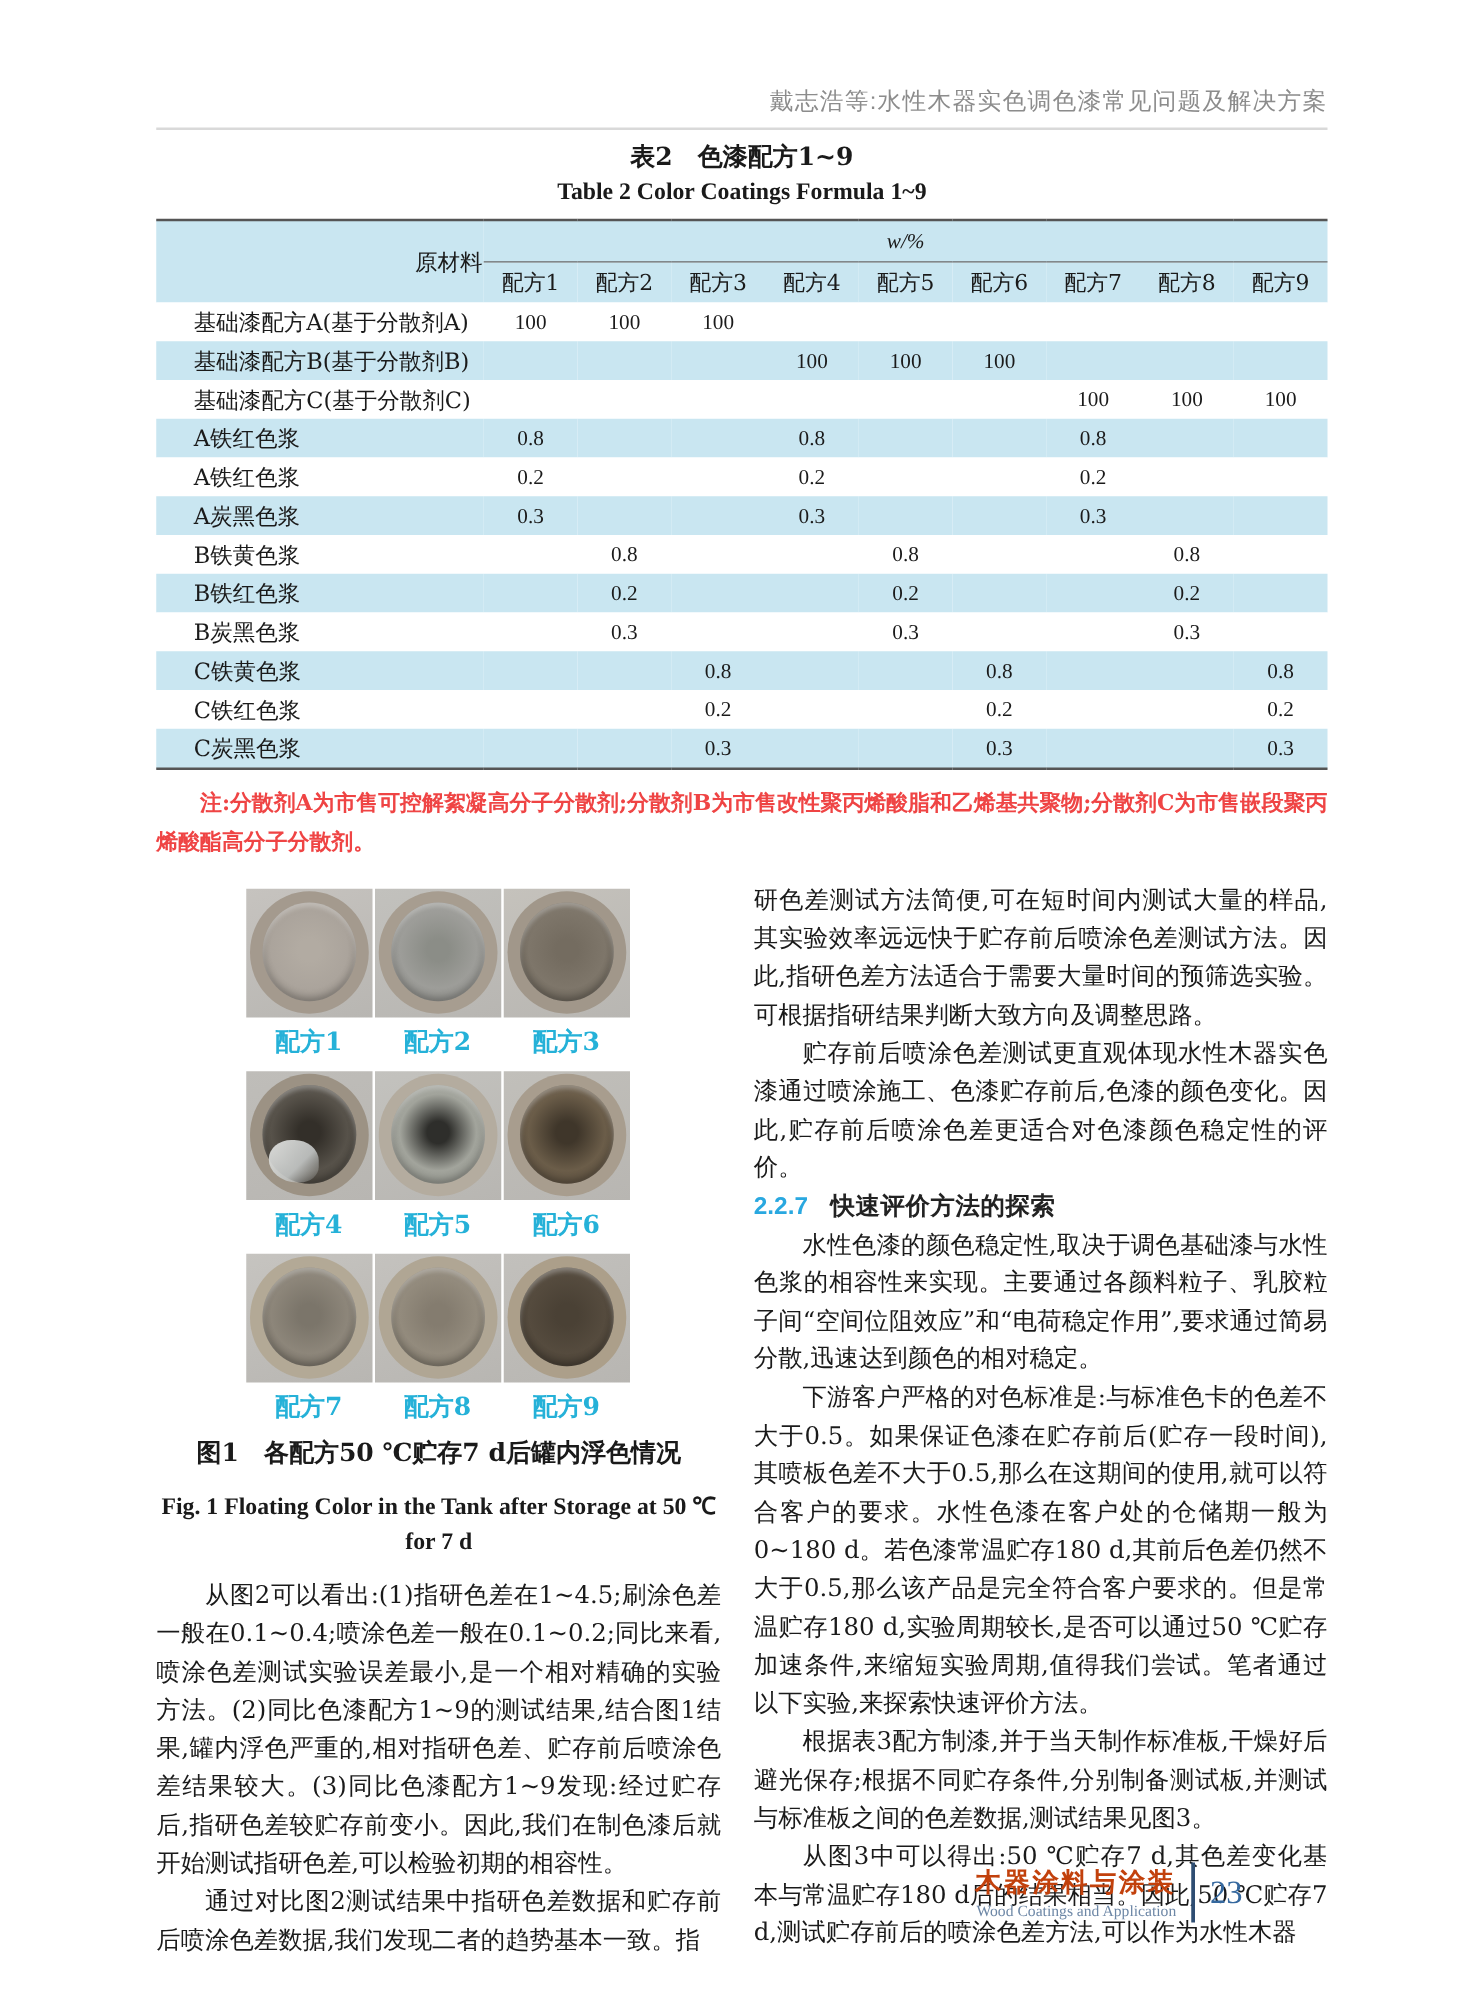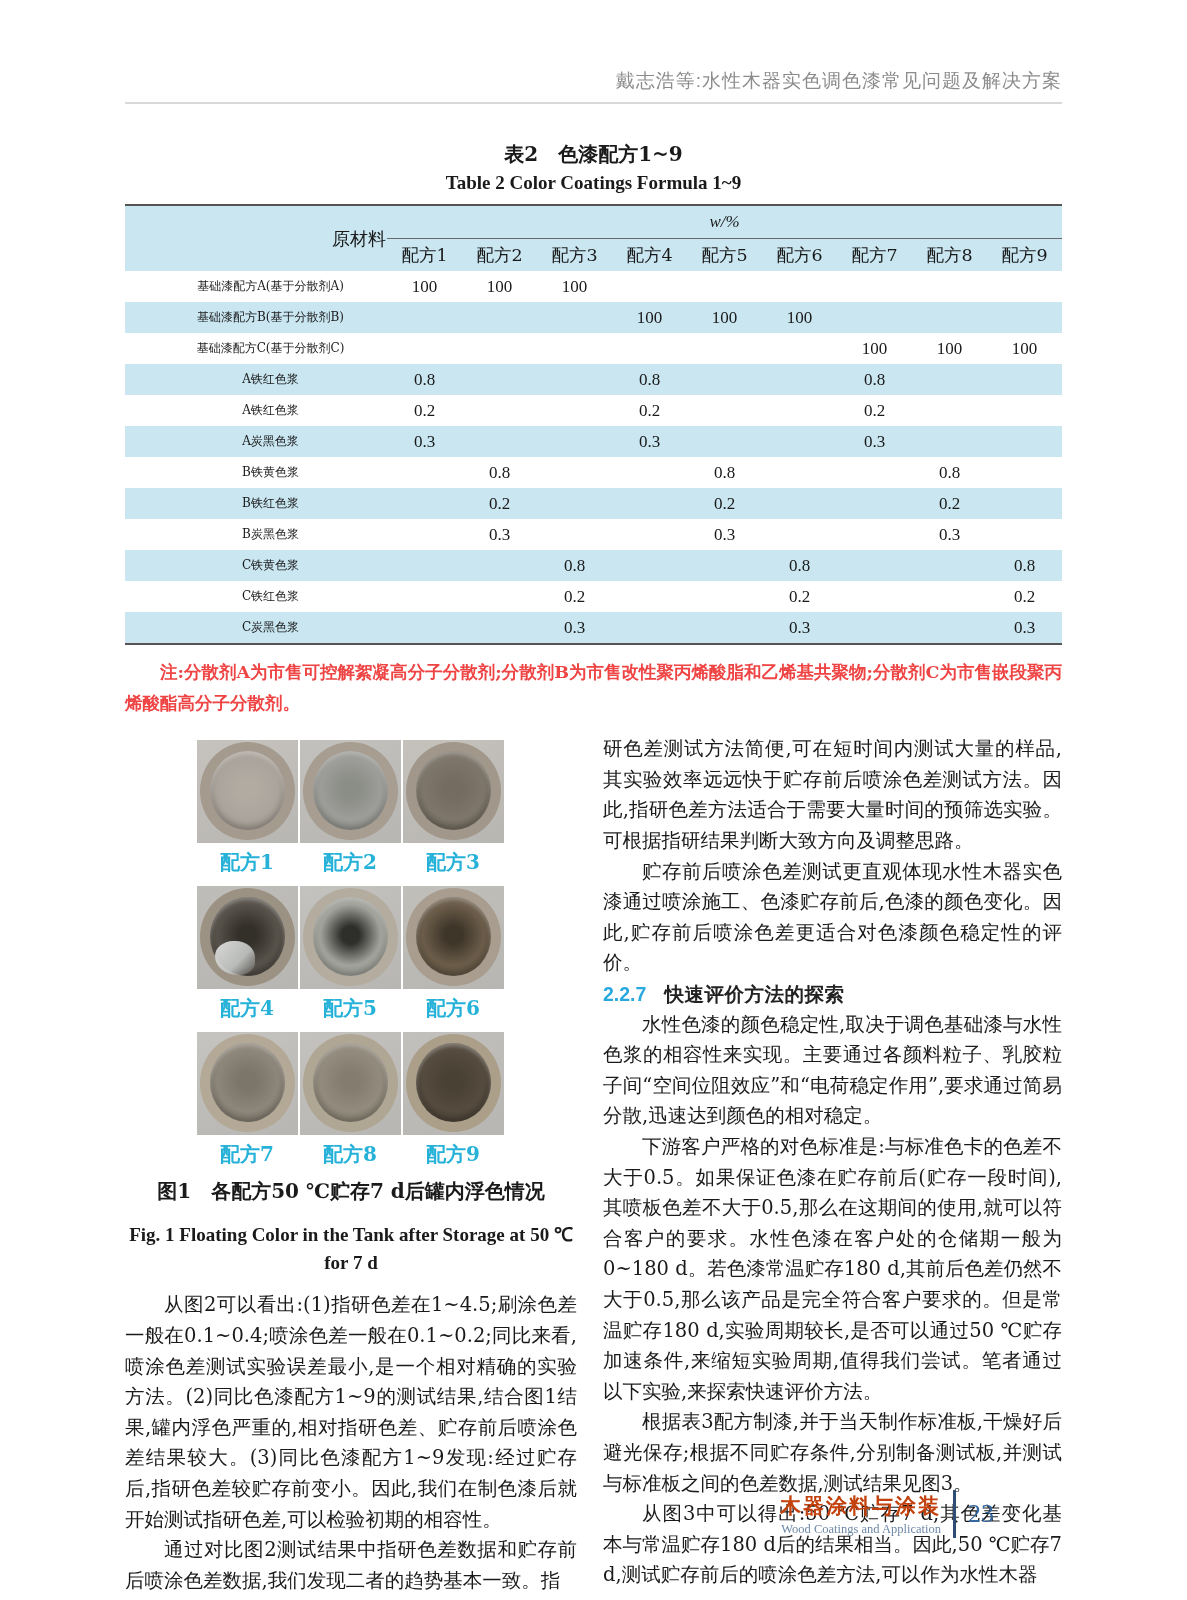--- a/index.html
+++ b/index.html
@@ -18,21 +18,21 @@
     margin-top:68px;
     text-align:right;
     font-size:19px;
     color:#8c8c8c;
     letter-spacing:1px;
     font-family:"Liberation Sans",sans-serif;
   }
   .head-rule{border-bottom:2px solid #d9d9d9;margin-top:8px;}
 
   
-  .tbl-title-cn{margin-top:37px;text-align:center;font-size:20px;font-weight:bold;}
+  .tbl-title-cn{margin-top:8px;text-align:center;font-size:20px;font-weight:bold;}
   .tbl-title-en{margin-top:4px;text-align:center;font-size:19px;font-weight:bold;font-family:"Liberation Serif",serif;}
 
   
   table.formula{
     width:100%;
     margin-top:10px;
     border-collapse:collapse;
     table-layout:fixed;
     border-top:2px solid #555;
     border-bottom:2px solid #555;
@@ -42,21 +42,21 @@
   table.formula thead tr{background:#c9e6f1;}
   table.formula th{font-weight:normal;}
   th.mat-head{font-size:18px;text-align:right;vertical-align:middle;}
   th.unit-head{
     text-align:center;height:30px;
     border-bottom:1px solid #6a6a6a;
     font-family:"Liberation Serif",serif;font-style:italic;font-size:17px;
   }
   th.cfg-head{height:30px;text-align:center;font-size:17.5px;font-style:normal;}
   table.formula td{height:29px;vertical-align:middle;}
-  td.mat{padding-left:30px;font-size:12px;text-align:center;}
+  td.mat{padding-left:30px;font-size:18px;}
   td.val{text-align:center;font-family:"Liberation Serif",serif;font-size:17px;}
   tr.row-blue{background:#c9e6f1;}
   tr.row-white{background:#ffffff;}
 
   
   .tbl-note{
     margin-top:12px;
     font-size:17.5px;
     line-height:1.75;
     font-weight:bold;

